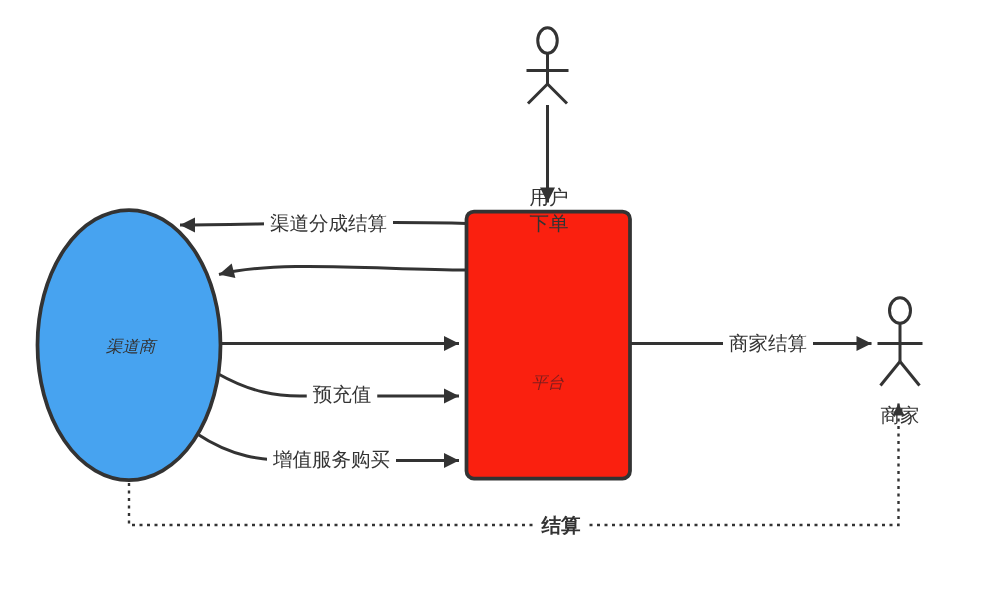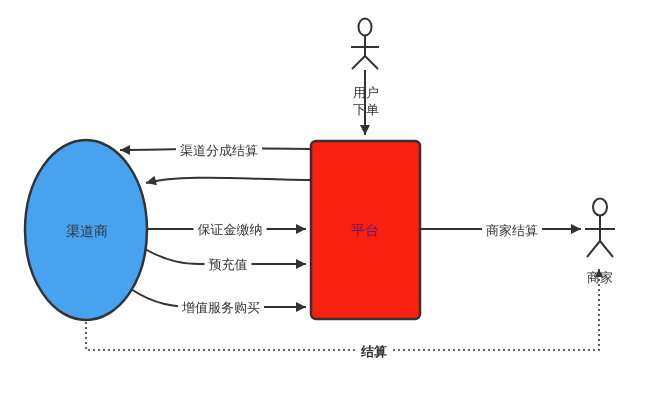--- a/index.html
+++ b/index.html
@@ -13,23 +13,23 @@
   #shapes{position:absolute;left:0;top:0;}
   .lbl{
     position:absolute;
     font-size:13px;
     color:#333333;
     white-space:nowrap;
     transform:translate(-50%,-50%);
     line-height:17px;
   }
   .lbl.bg{background:#ffffff;padding:0 4px;}
-  .lbl.two-line{white-space:pre-line;text-align:right;}
-  .lbl.on-node{font-size:14px;}
-  .lbl.white{color:#4c1d95;}
+  .lbl.two-line{white-space:pre-line;text-align:right;margin-top:40px;}
+  .lbl.on-node{font-size:11px;font-style:italic;}
+  .lbl.white{color:#7f1d1d;margin-top:25px;}
 </style>
 </head>
 <body>
 
 <div id="canvas">
 
   <svg id="shapes" width="658" height="401" viewBox="0 0 658 401">
     <defs>
       <marker id="arr" viewBox="0 0 12 12" refX="11" refY="6" markerWidth="6" markerHeight="6" orient="auto-start-reverse">
         <path d="M1,1 L11,6 L1,11 z" fill="#333333" stroke="none"></path>
@@ -67,19 +67,18 @@
   </svg>
 
   <div class="lbl on-node" style="left:87px;top:231px;">渠道商</div>
   <div class="lbl on-node white" style="left:365px;top:230px;">平台</div>
 
   <div class="lbl two-line" style="left:366px;top:101px;">用户
 下单</div>
   <div class="lbl" style="left:600px;top:277px;font-family:Liberation Serif, serif;">商家</div>
 
   <div class="lbl bg" style="left:219px;top:150px;">渠道分成结算</div>
-  <div class="lbl bg" style="left:230px;top:229px;">保证金缴纳</div>
   <div class="lbl bg" style="left:228px;top:264px;">预充值</div>
   <div class="lbl bg" style="left:221px;top:307px;">增值服务购买</div>
   <div class="lbl bg" style="left:512px;top:230px;">商家结算</div>
   <div class="lbl bg" style="left:374px;top:351px;font-weight:bold;">结算</div>
 
 </div>
 
 </body></html>

